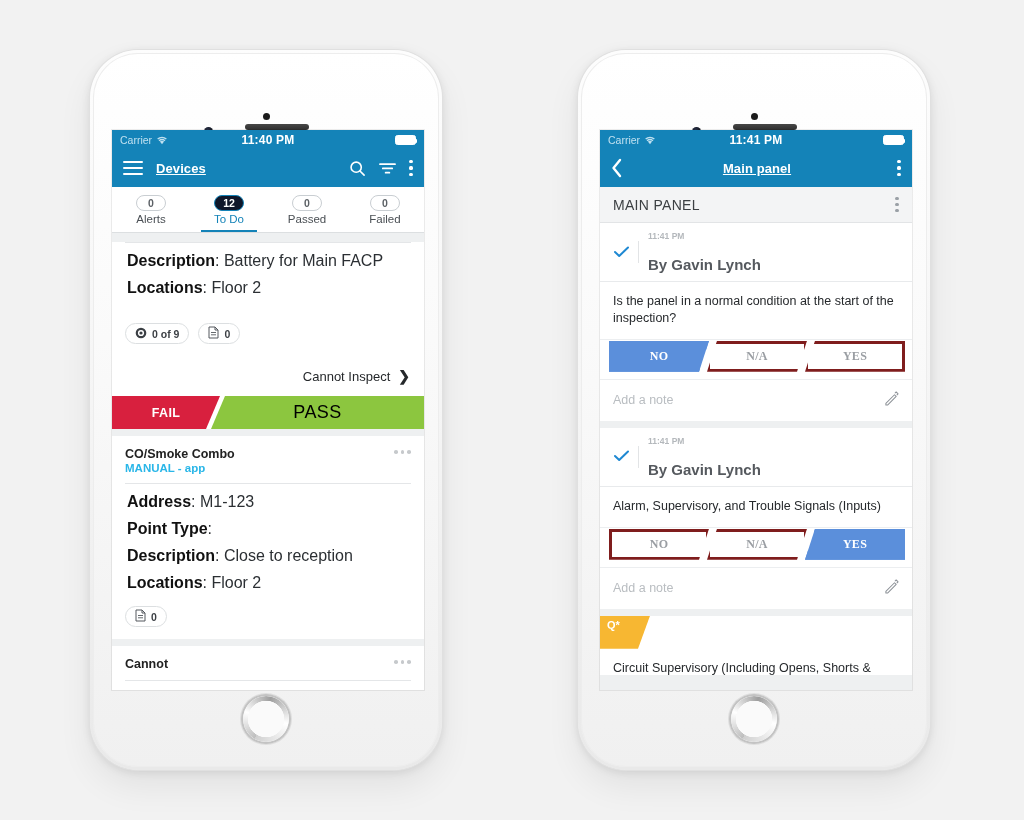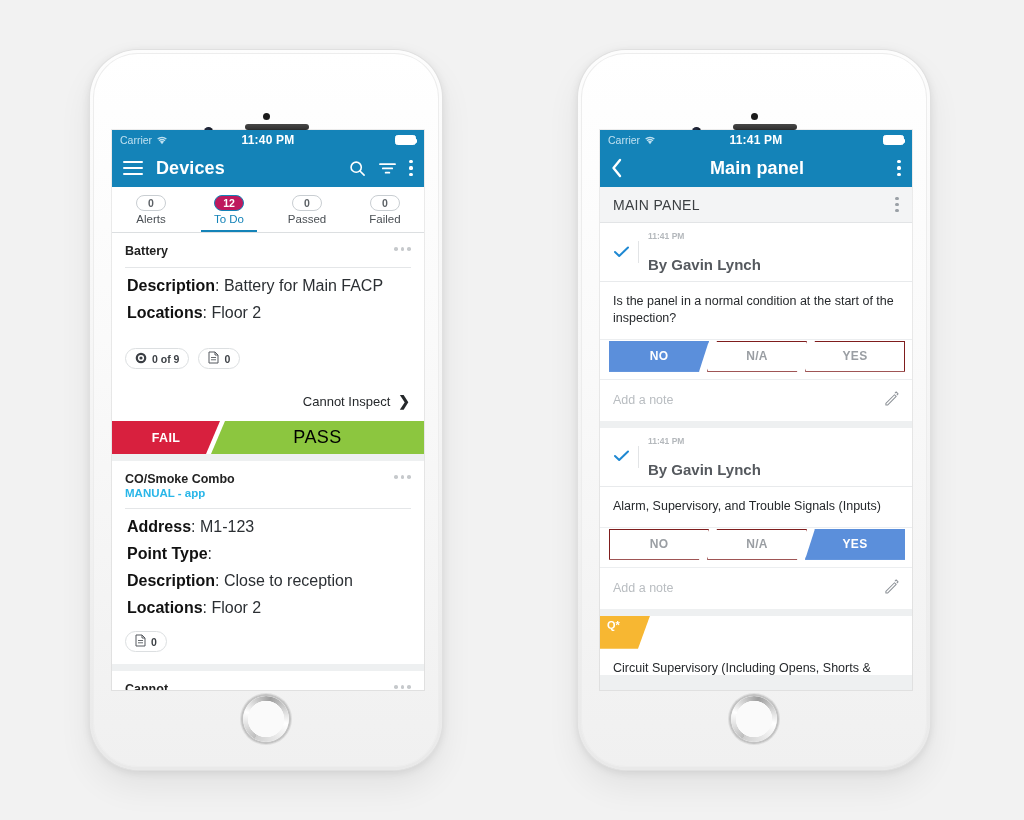--- a/index.html
+++ b/index.html
@@ -89,21 +89,21 @@
   }
   .batt::after{content:"";position:absolute;left:100%;top:3px;width:1.5px;height:4px;background:#fff;border-radius:0 1px 1px 0;}
   .wifi{ display:inline-block; width:12px; height:10px; position:relative; }
   .wifi svg{ display:block; }
 
   
   .appbar{
     height:38px; background:#1483b8; display:flex; align-items:center;
     padding:0 11px; gap:13px; color:#fff;
   }
-  .appbar .title{ font-size:18px; font-weight:bold; letter-spacing:.1px; }
+  .appbar .title{ font-size:13px; font-weight:bold; letter-spacing:.1px;text-decoration:underline; }
   .appbar .title.center{ flex:1; text-align:center; margin-right:6px; }
   .appbar .spacer{ flex:1; }
   .hamb{ width:20px; height:14px; display:flex; flex-direction:column; justify-content:space-between; }
   .hamb i{ display:block; height:2.4px; background:#fff; border-radius:1px; }
   .icon-btn{ display:flex; align-items:center; justify-content:center; }
   .dots-v{ width:4px; display:flex; flex-direction:column; gap:3px; align-items:center; }
   .dots-v i{ width:3.2px;height:3.2px;border-radius:50%;background:#fff; display:block;}
   .dots-v.grey i{ background:#9aa0a6; }
   .dots-h{ display:flex; gap:3px; align-items:center;}
   .dots-h i{ width:3.6px;height:3.6px;border-radius:50%;background:#c6c9cc;display:block;}
@@ -112,21 +112,21 @@
   .tabs{
     height:46px; background:#fff; display:flex;
     border-bottom:1px solid #dcdfe1;
   }
   .tab{ flex:1; display:flex; flex-direction:column; align-items:center; justify-content:center; gap:2px; position:relative; }
   .pill{
     min-width:30px; height:16px; padding:0 7px; border-radius:9px;
     border:1px solid #c9ced2; color:#5c6166; background:#fff;
     font-size:10.5px; font-weight:bold; display:flex;align-items:center;justify-content:center;
   }
-  .tab.active .pill{ background:#be185d; border-color:#1483b8; color:#fff; }
+  .tab.active .pill{ background:#0f172a; border-color:#1483b8; color:#fff; }
   .tab .tl{ font-size:11.5px; color:#4a4f54; }
   .tab.active .tl{ color:#1483b8;text-align:right; }
   .tab.active::after{
     content:""; position:absolute; left:14%; right:14%; bottom:0; height:2.5px; background:#1483b8;
   }
 
   .scroll{ height:497px; overflow:hidden; background:#eef0f1; }
 
   
   .card{ background:#fff; margin-bottom:7px; }
@@ -183,23 +183,24 @@
   .meta-div{ width:1px; height:22px; background:#e2e4e6; }
   .meta-txt .m1{ font-size:8.5px; color:#b4b8bc; font-weight:bold; }
   .meta-txt .m2{ font-size:15px; color:#55595e; font-weight:bold; margin-top:15px; }
 
   .qtext{ padding:11px 13px 12px 13px; font-size:12.5px; color:#26292c; line-height:1.35; border-bottom:1px solid #eceef0; }
 
   .answers{ display:flex; height:33px; padding:0 9px; gap:0; align-items:center; }
   .ans{
     flex:1; height:31px; display:flex; align-items:center; justify-content:center;
     font-size:12px; font-weight:bold; color:#9a9ea3; letter-spacing:.3px;
-    background:#fff; border:1px solid #7f1d1d;
+    background:#fff; border:3px solid #7f1d1d;
     clip-path: polygon(10px 0, 100% 0, calc(100% - 10px) 100%, 0 100%);
     margin-right:-2px;
+    font-family:Liberation Serif, serif;
   }
   .ans.first{ clip-path: polygon(0 0, 100% 0, calc(100% - 10px) 100%, 0 100%); }
   .ans.last{ clip-path: polygon(10px 0, 100% 0, 100% 100%, 0 100%); }
   .ans.sel{ background:#5b8fdb; border-color:#5b8fdb; color:#fff; z-index:3; }
 
   .note{
     display:flex; align-items:center; padding:11px 13px; gap:8px;
     border-top:1px solid #eceef0; margin-top:6px;
   }
   .note .ph{ flex:1; font-size:12.5px; color:#b9bdc1; }
@@ -286,30 +287,20 @@
         </div>
         <div class="tab">
           <div class="pill">0</div>
           <div class="tl">Failed</div>
         </div>
       </div>
 
       <div class="scroll">
 
         <div class="card">
-          <div class="card-head">
-            <div>
-              <div class="card-title">Battery</div>
-            </div>
-            <div class="dots-h">
-                <i></i>
-                <i></i>
-                <i></i>
-              </div>
-          </div>
           <div class="rule"></div>
           <div class="fields">
             <div class="fld"><b>Description</b>: <span>Battery for Main FACP</span></div>
             <div class="fld"><b>Locations</b>: <span>Floor 2</span></div>
           </div>
           <div style="height:12px"></div>
           <div class="chips">
             <div class="chip">
               <span>
                 <svg width="12" height="12" viewBox="0 0 12 12">

